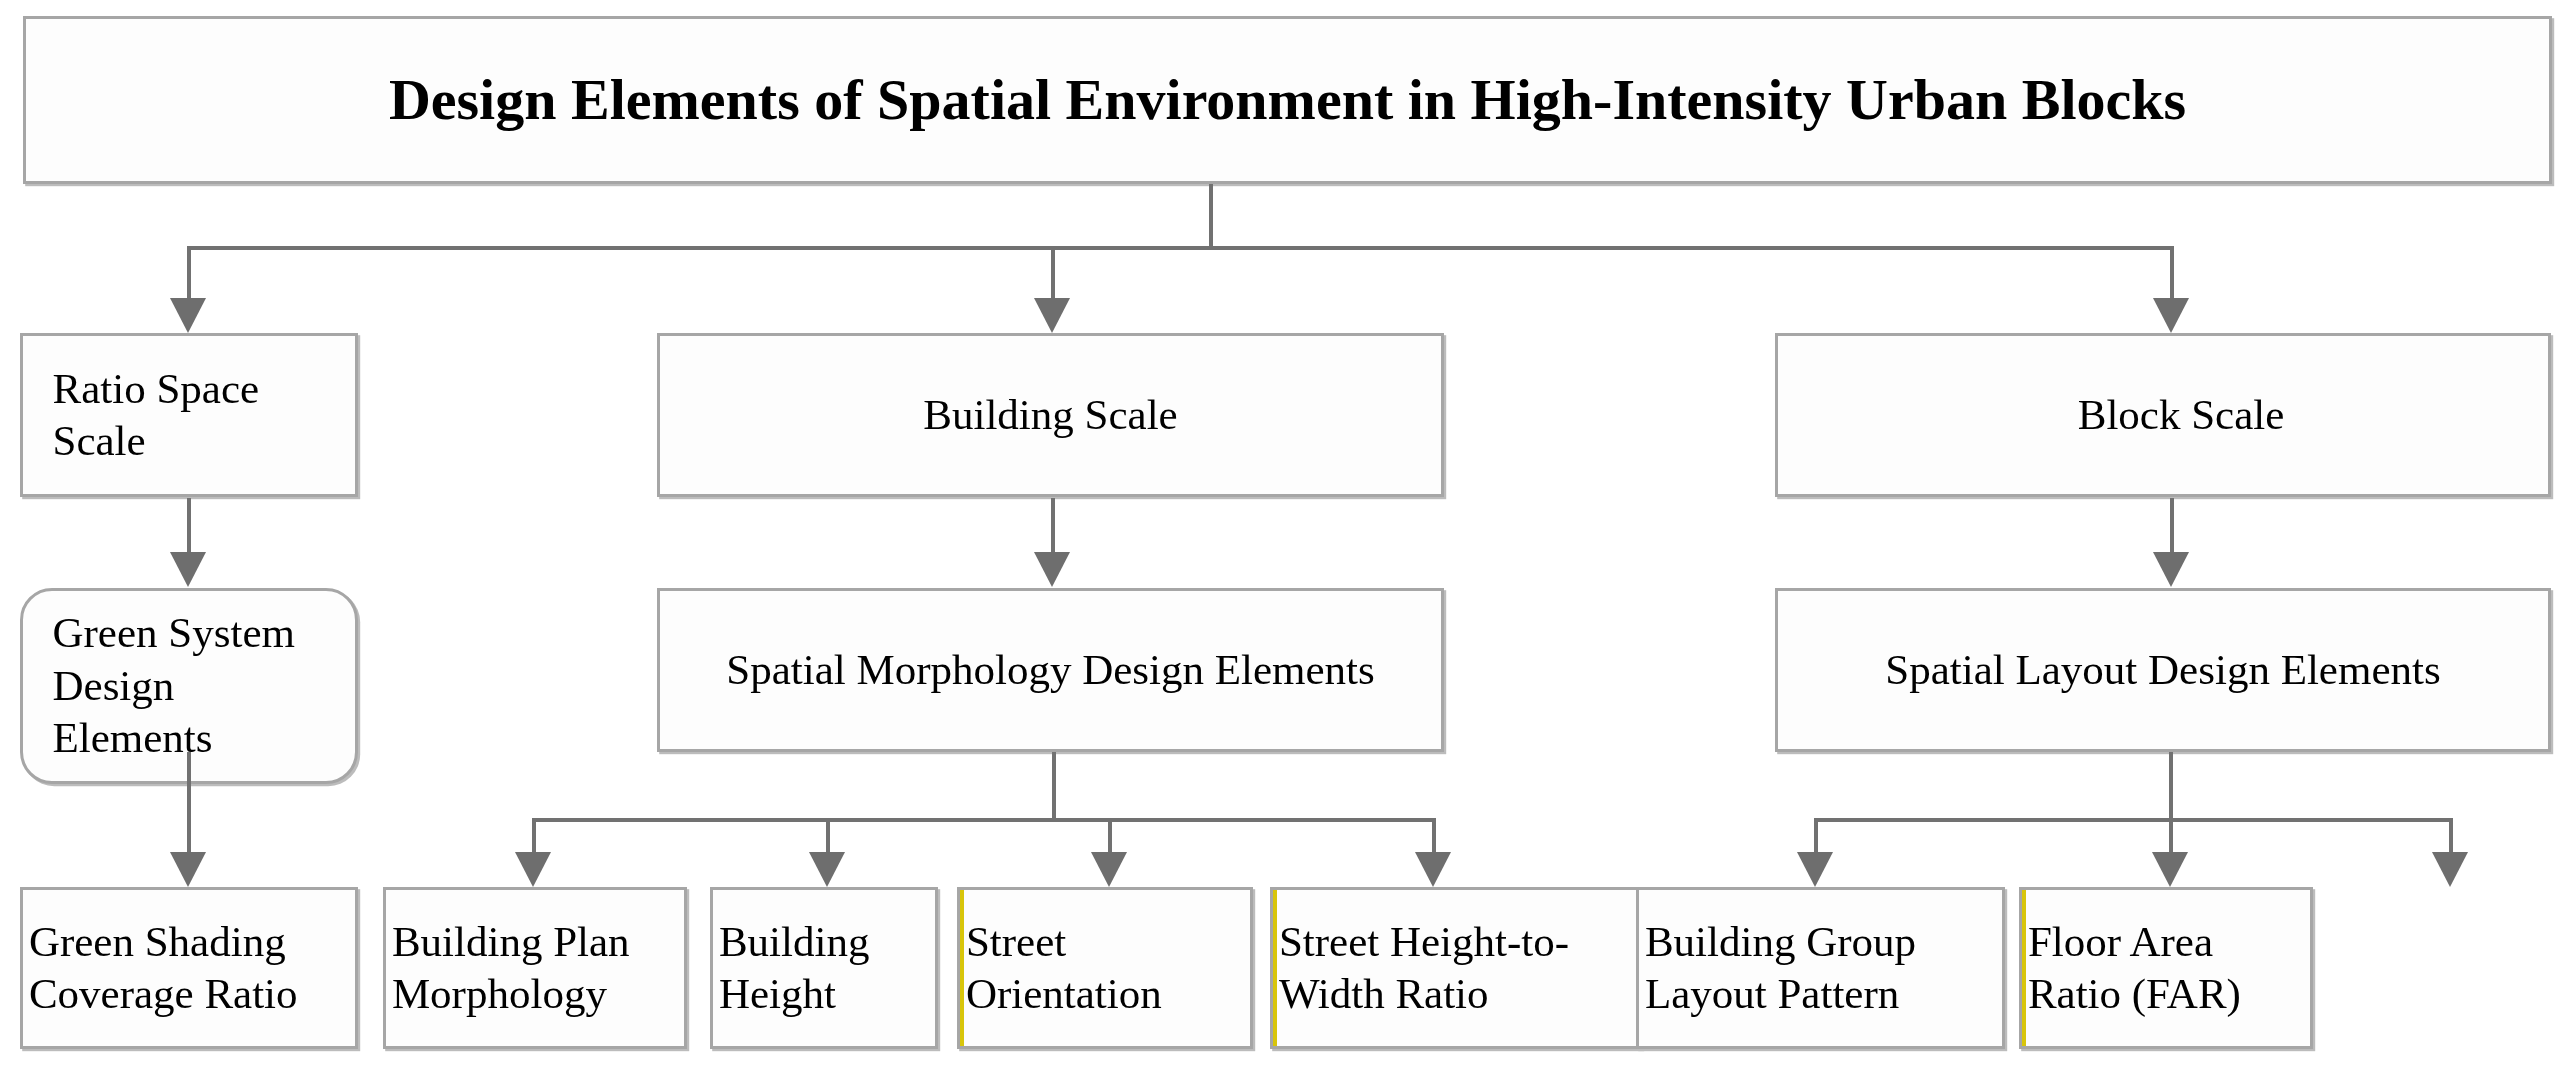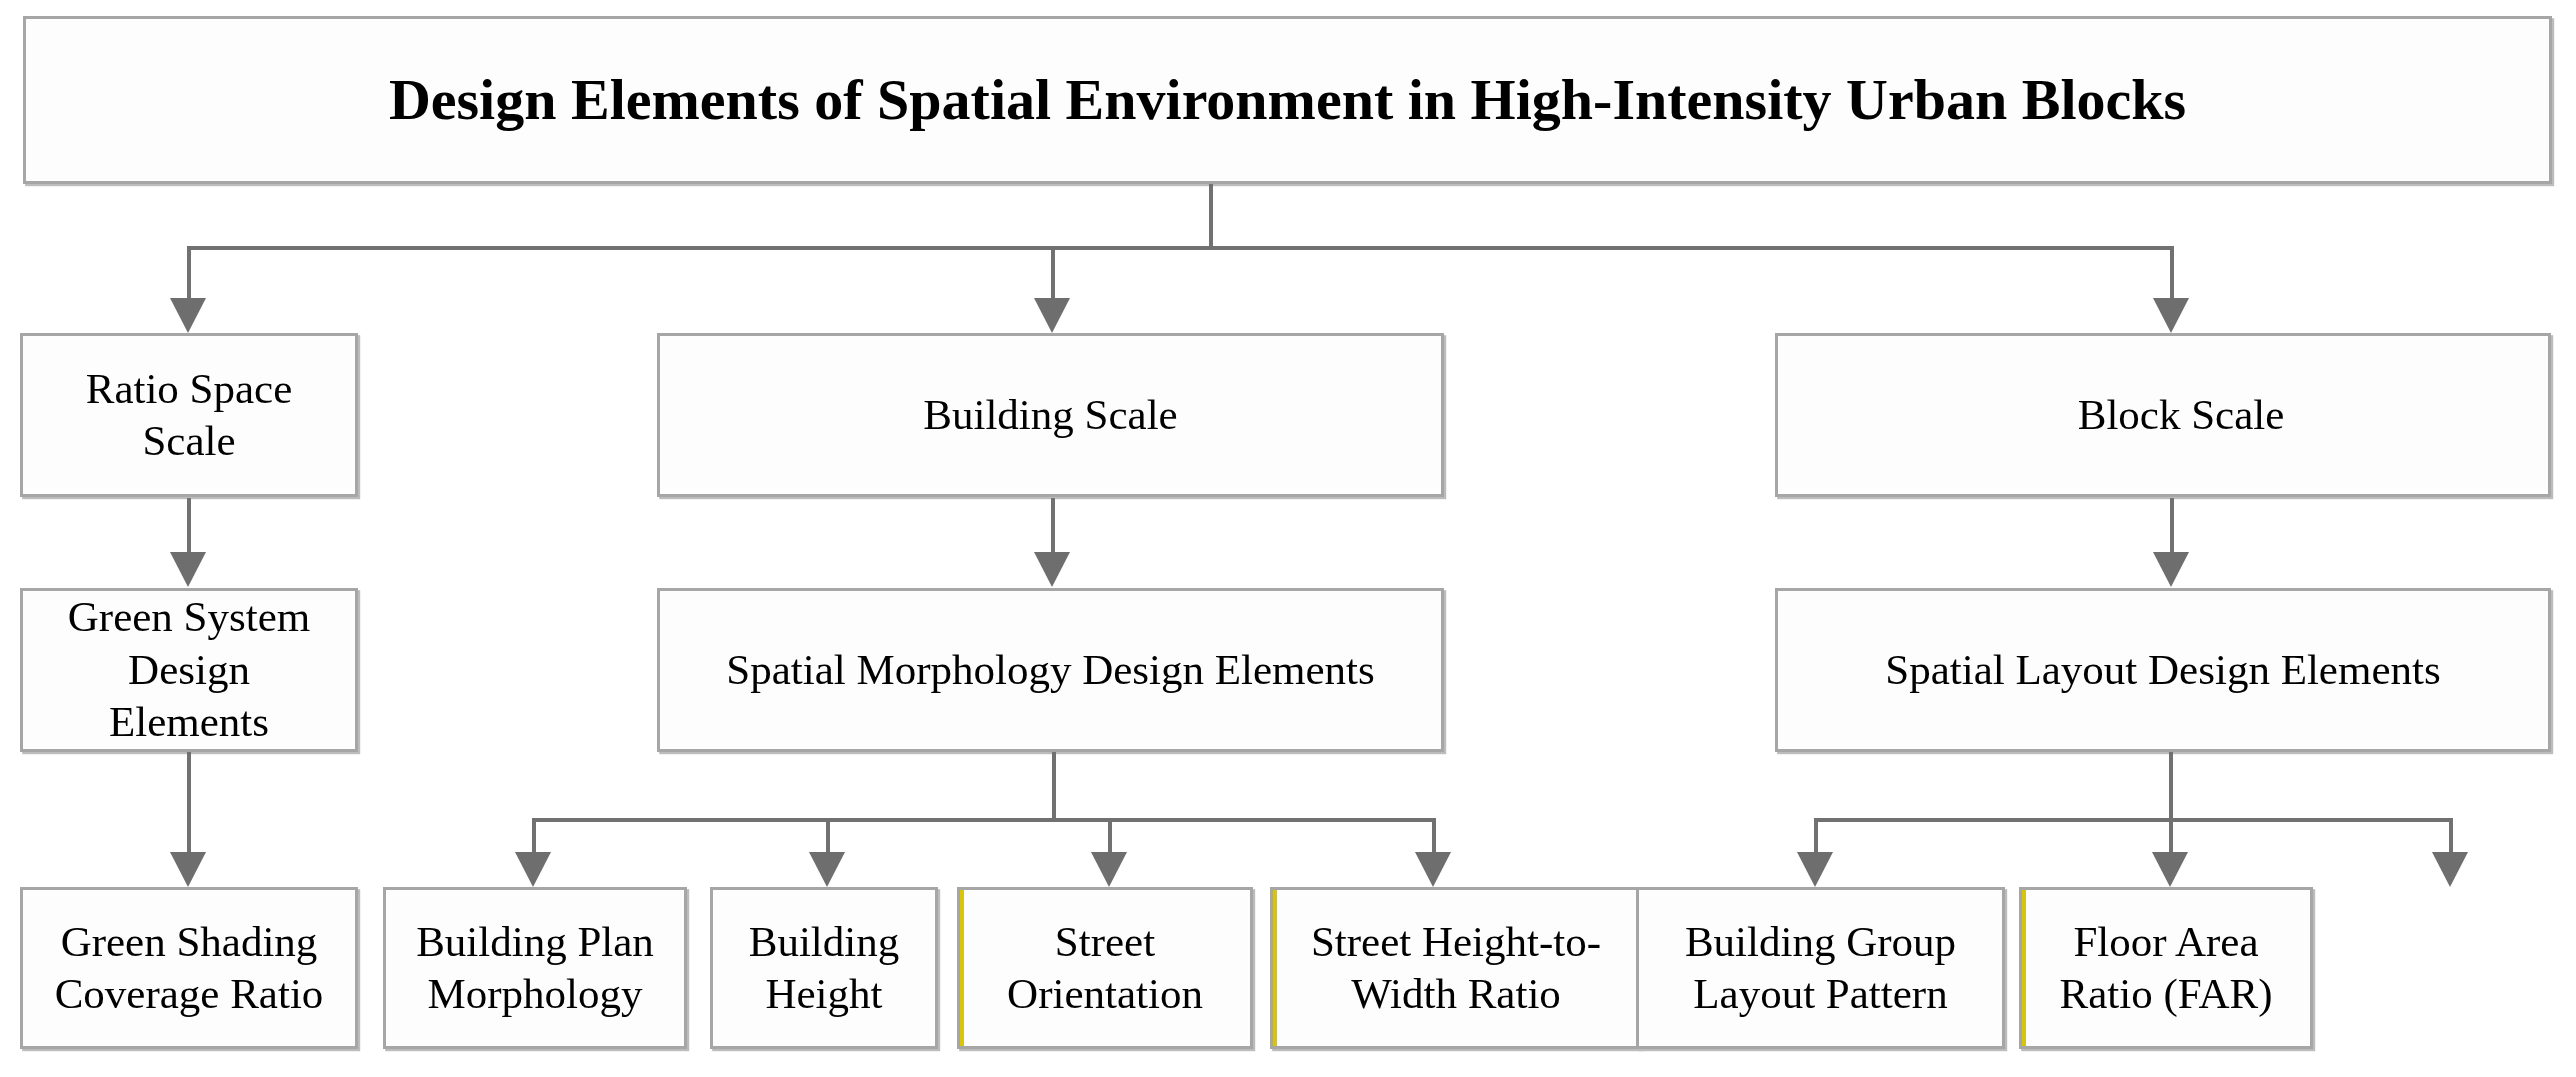--- a/index.html
+++ b/index.html
@@ -10,21 +10,20 @@
     font-family:"Liberation Serif","DejaVu Serif",serif;
     color:#000;
     overflow:hidden;
   }
   .box{
     position:absolute;
     background:#fdfdfd;
     border:3.7px solid #a6a6a6;
     box-shadow:2.2px 2.2px 0 #bcbcbc;
     display:flex;align-items:center;justify-content:center;
-    text-align:center;
     box-sizing:border-box;
   }
   .box-label{
     font-size:43px;
     line-height:1.22;
     display:inline-block;
     padding:0 5.9px;
   }
   #title-box{
     left:23px;top:16px;width:2529px;height:168px;
@@ -45,21 +44,21 @@
     position:absolute;width:0;height:0;
     border-left:18.4px solid transparent;
     border-right:18.4px solid transparent;
     border-top:35px solid #6e6e6e;
   }
   
   #n-green-space-scale{left:20px;top:333px;width:338px;height:164px;}
   #n-building-scale   {left:657px;top:333px;width:787px;height:164px;}
   #n-block-scale      {left:1775px;top:333px;width:776px;height:164px;padding-left:36px;}
 
-  #n-green-system     {left:20px;top:588px;width:338px;height:164px;}
+  #n-green-system     {left:20px;top:588px;width:338px;height:196px;border-radius:32px;}
   #n-spatial-morph    {left:657px;top:588px;width:787px;height:164px;}
   #n-spatial-layout   {left:1775px;top:588px;width:776px;height:164px;}
 
   #n-green-shading    {left:20px;top:887px;width:338px;height:162px;}
   #n-building-plan    {left:383px;top:887px;width:304px;height:162px;}
   #n-building-height  {left:710px;top:887px;width:228px;height:162px;}
   #n-street-orient    {left:957px;top:887px;width:296px;height:162px;}
   #n-street-hw        {left:1270px;top:887px;width:372px;height:162px;}
   #n-building-group   {left:1636px;top:887px;width:369px;height:162px;}
   #n-far              {left:2019px;top:887px;width:294px;height:162px;}

